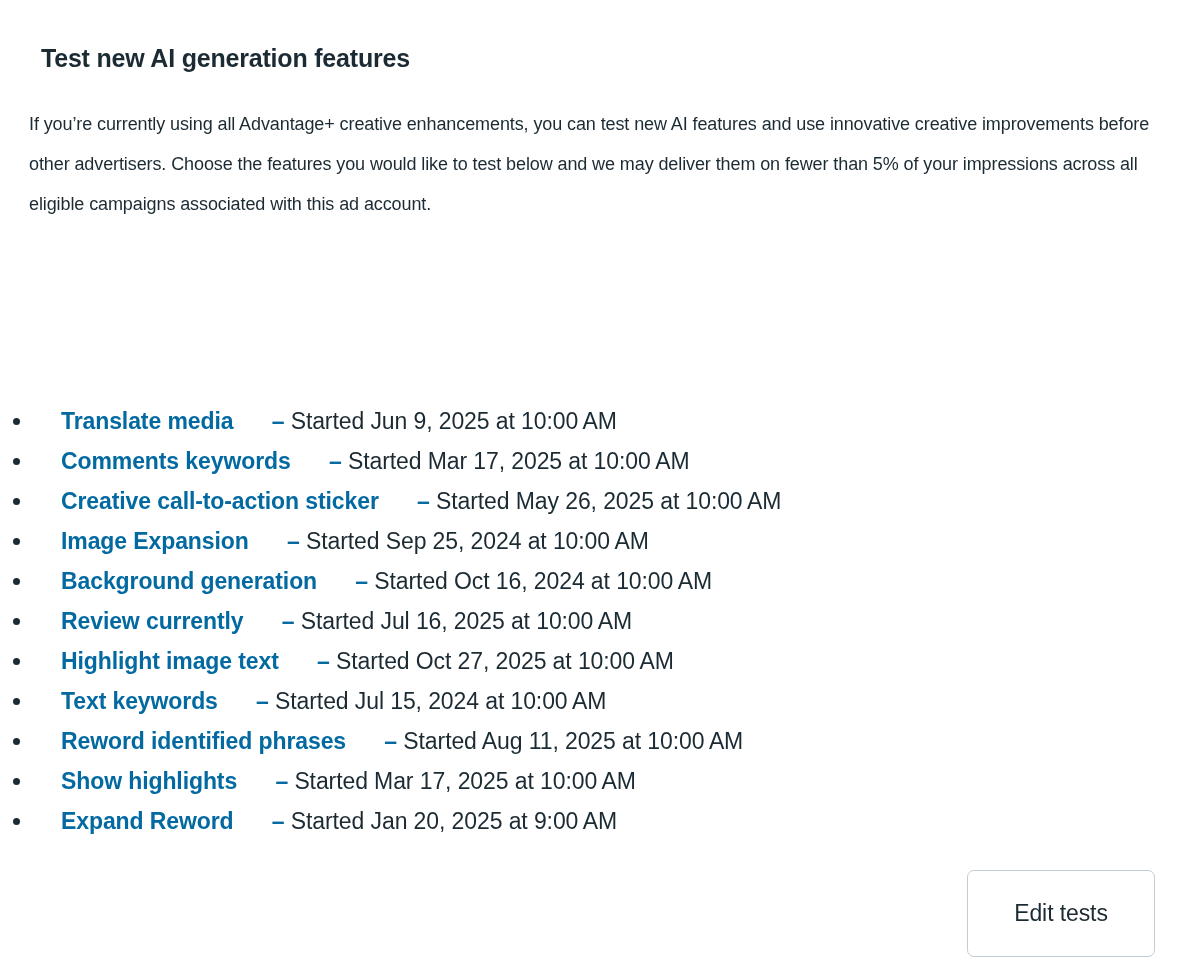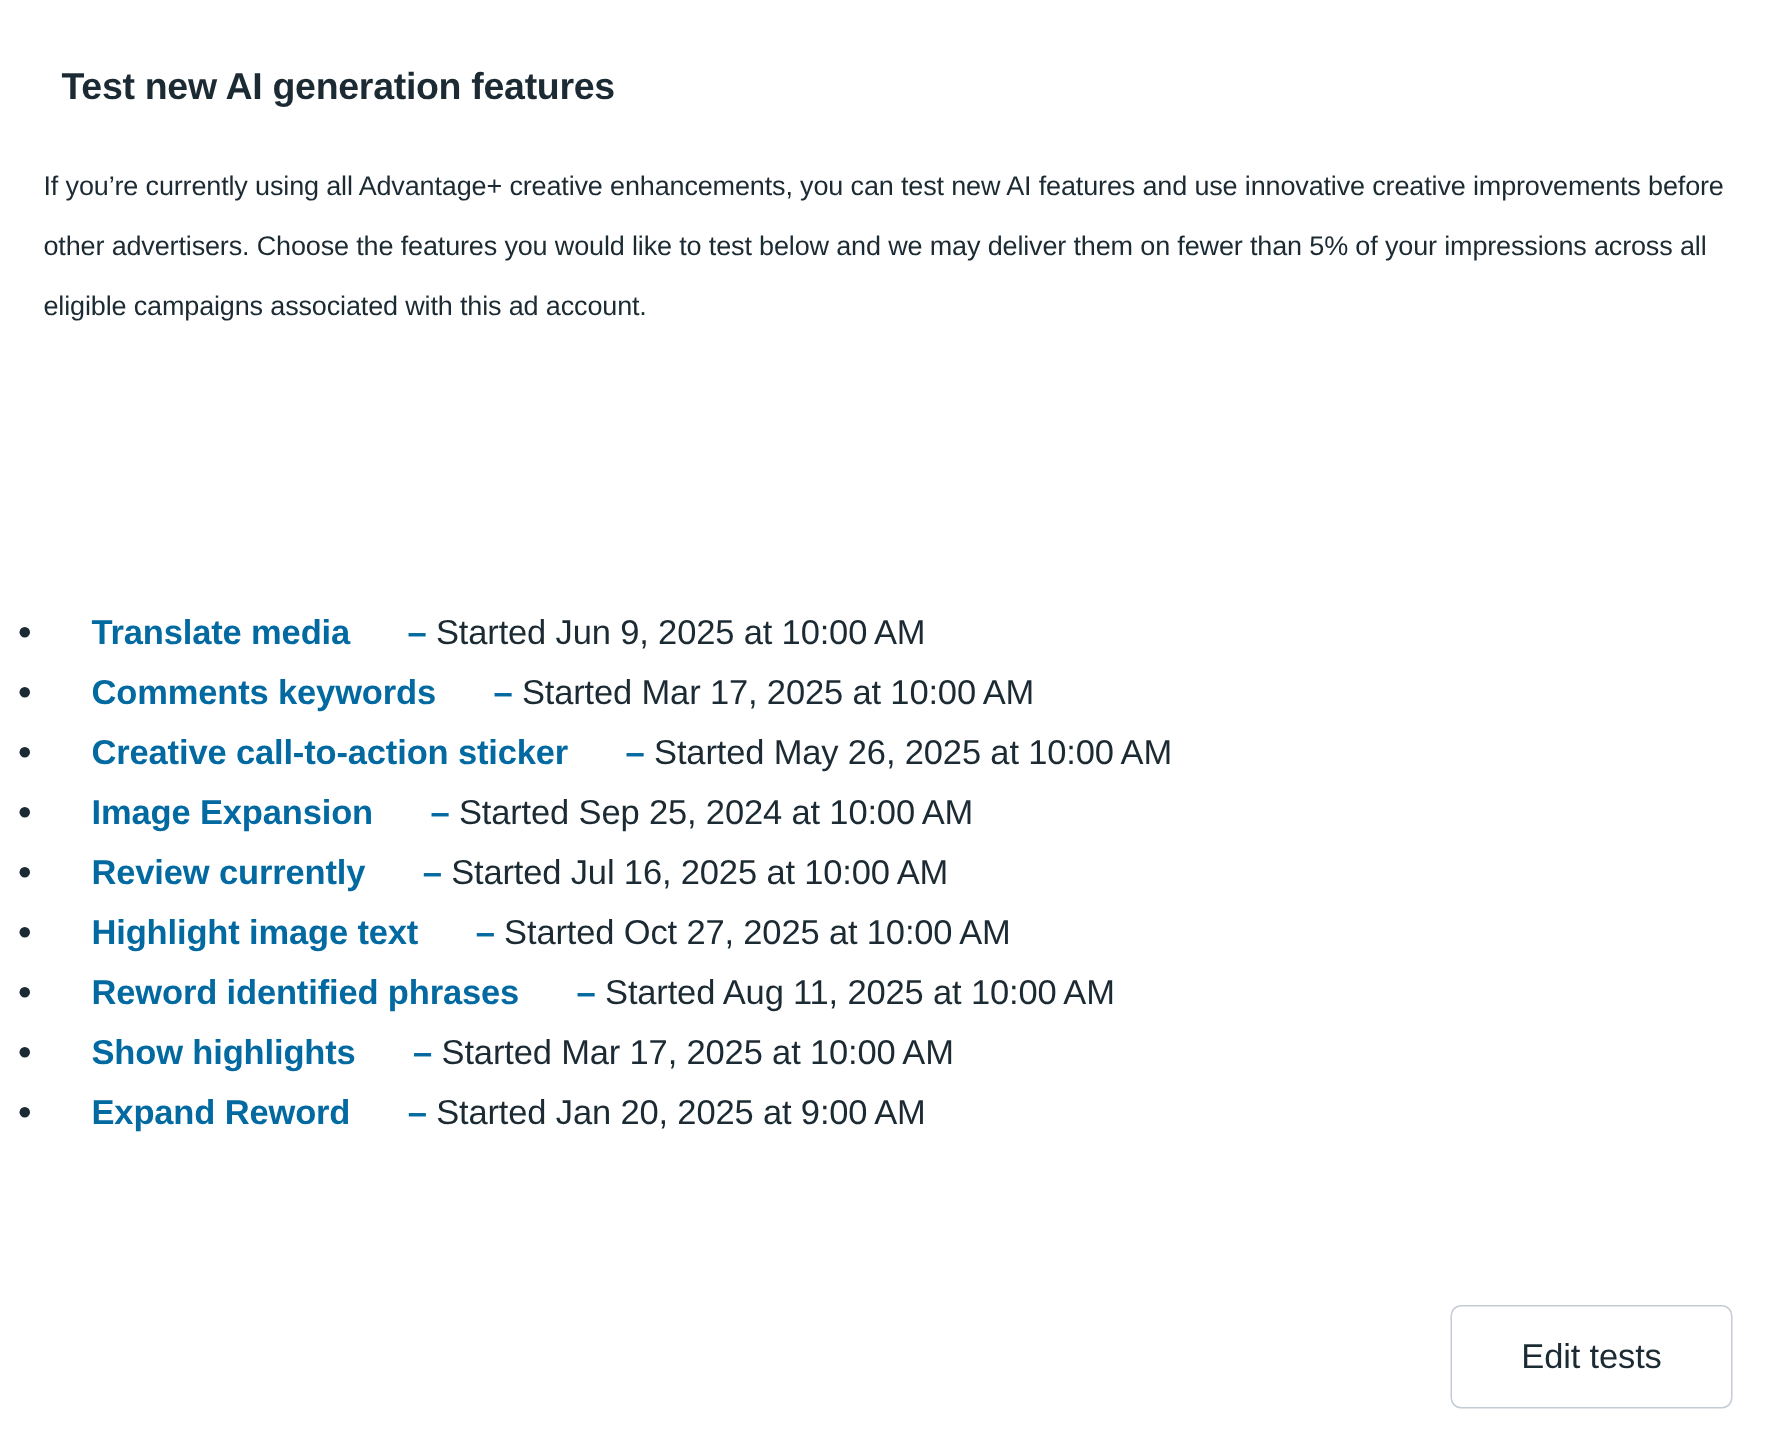--- a/index.html
+++ b/index.html
@@ -98,21 +98,21 @@
     position: absolute;
     left: 0;
     top: 870px;
     width: 1155px;
     display: flex;
     justify-content: flex-end;
   }
   .edit-tests-button {
     box-sizing: border-box;
     width: 188px;
-    height: 69px;
+    height: 87px;
     border: 1px solid #c3cbd4;
     border-radius: 7px;
     background: #ffffff;
     color: #1c2b33;
     font-family: "Liberation Sans", "DejaVu Sans", sans-serif;
     font-size: 23px;
     font-weight: 400;
     letter-spacing: -0.1px;
     line-height: 1;
     cursor: pointer;
@@ -139,24 +139,30 @@
     <li class="feature-item">
       <span class="bullet"></span><span class="feature-name">Comments keywords</span><span class="feature-name"> – </span><span class="feature-status">Started Mar 17, 2025 at 10:00 AM</span>
     </li>
     <li class="feature-item">
       <span class="bullet"></span><span class="feature-name">Creative call-to-action sticker</span><span class="feature-name"> – </span><span class="feature-status">Started May 26, 2025 at 10:00 AM</span>
     </li>
     <li class="feature-item">
       <span class="bullet"></span><span class="feature-name">Image Expansion</span><span class="feature-name"> – </span><span class="feature-status">Started Sep 25, 2024 at 10:00 AM</span>
     </li>
     <li class="feature-item">
+      <span class="bullet"></span><span class="feature-name">Background generation</span><span class="feature-name"> – </span><span class="feature-status">Started Oct 16, 2024 at 10:00 AM</span>
+    </li>
+    <li class="feature-item">
       <span class="bullet"></span><span class="feature-name">Review currently</span><span class="feature-name"> – </span><span class="feature-status">Started Jul 16, 2025 at 10:00 AM</span>
     </li>
     <li class="feature-item">
       <span class="bullet"></span><span class="feature-name">Highlight image text</span><span class="feature-name"> – </span><span class="feature-status">Started Oct 27, 2025 at 10:00 AM</span>
+    </li>
+    <li class="feature-item">
+      <span class="bullet"></span><span class="feature-name">Text keywords</span><span class="feature-name"> – </span><span class="feature-status">Started Jul 15, 2024 at 10:00 AM</span>
     </li>
     <li class="feature-item">
       <span class="bullet"></span><span class="feature-name">Reword identified phrases</span><span class="feature-name"> – </span><span class="feature-status">Started Aug 11, 2025 at 10:00 AM</span>
     </li>
     <li class="feature-item">
       <span class="bullet"></span><span class="feature-name">Show highlights</span><span class="feature-name"> – </span><span class="feature-status">Started Mar 17, 2025 at 10:00 AM</span>
     </li>
     <li class="feature-item">
       <span class="bullet"></span><span class="feature-name">Expand Reword</span><span class="feature-name"> – </span><span class="feature-status">Started Jan 20, 2025 at 9:00 AM</span>
     </li>

